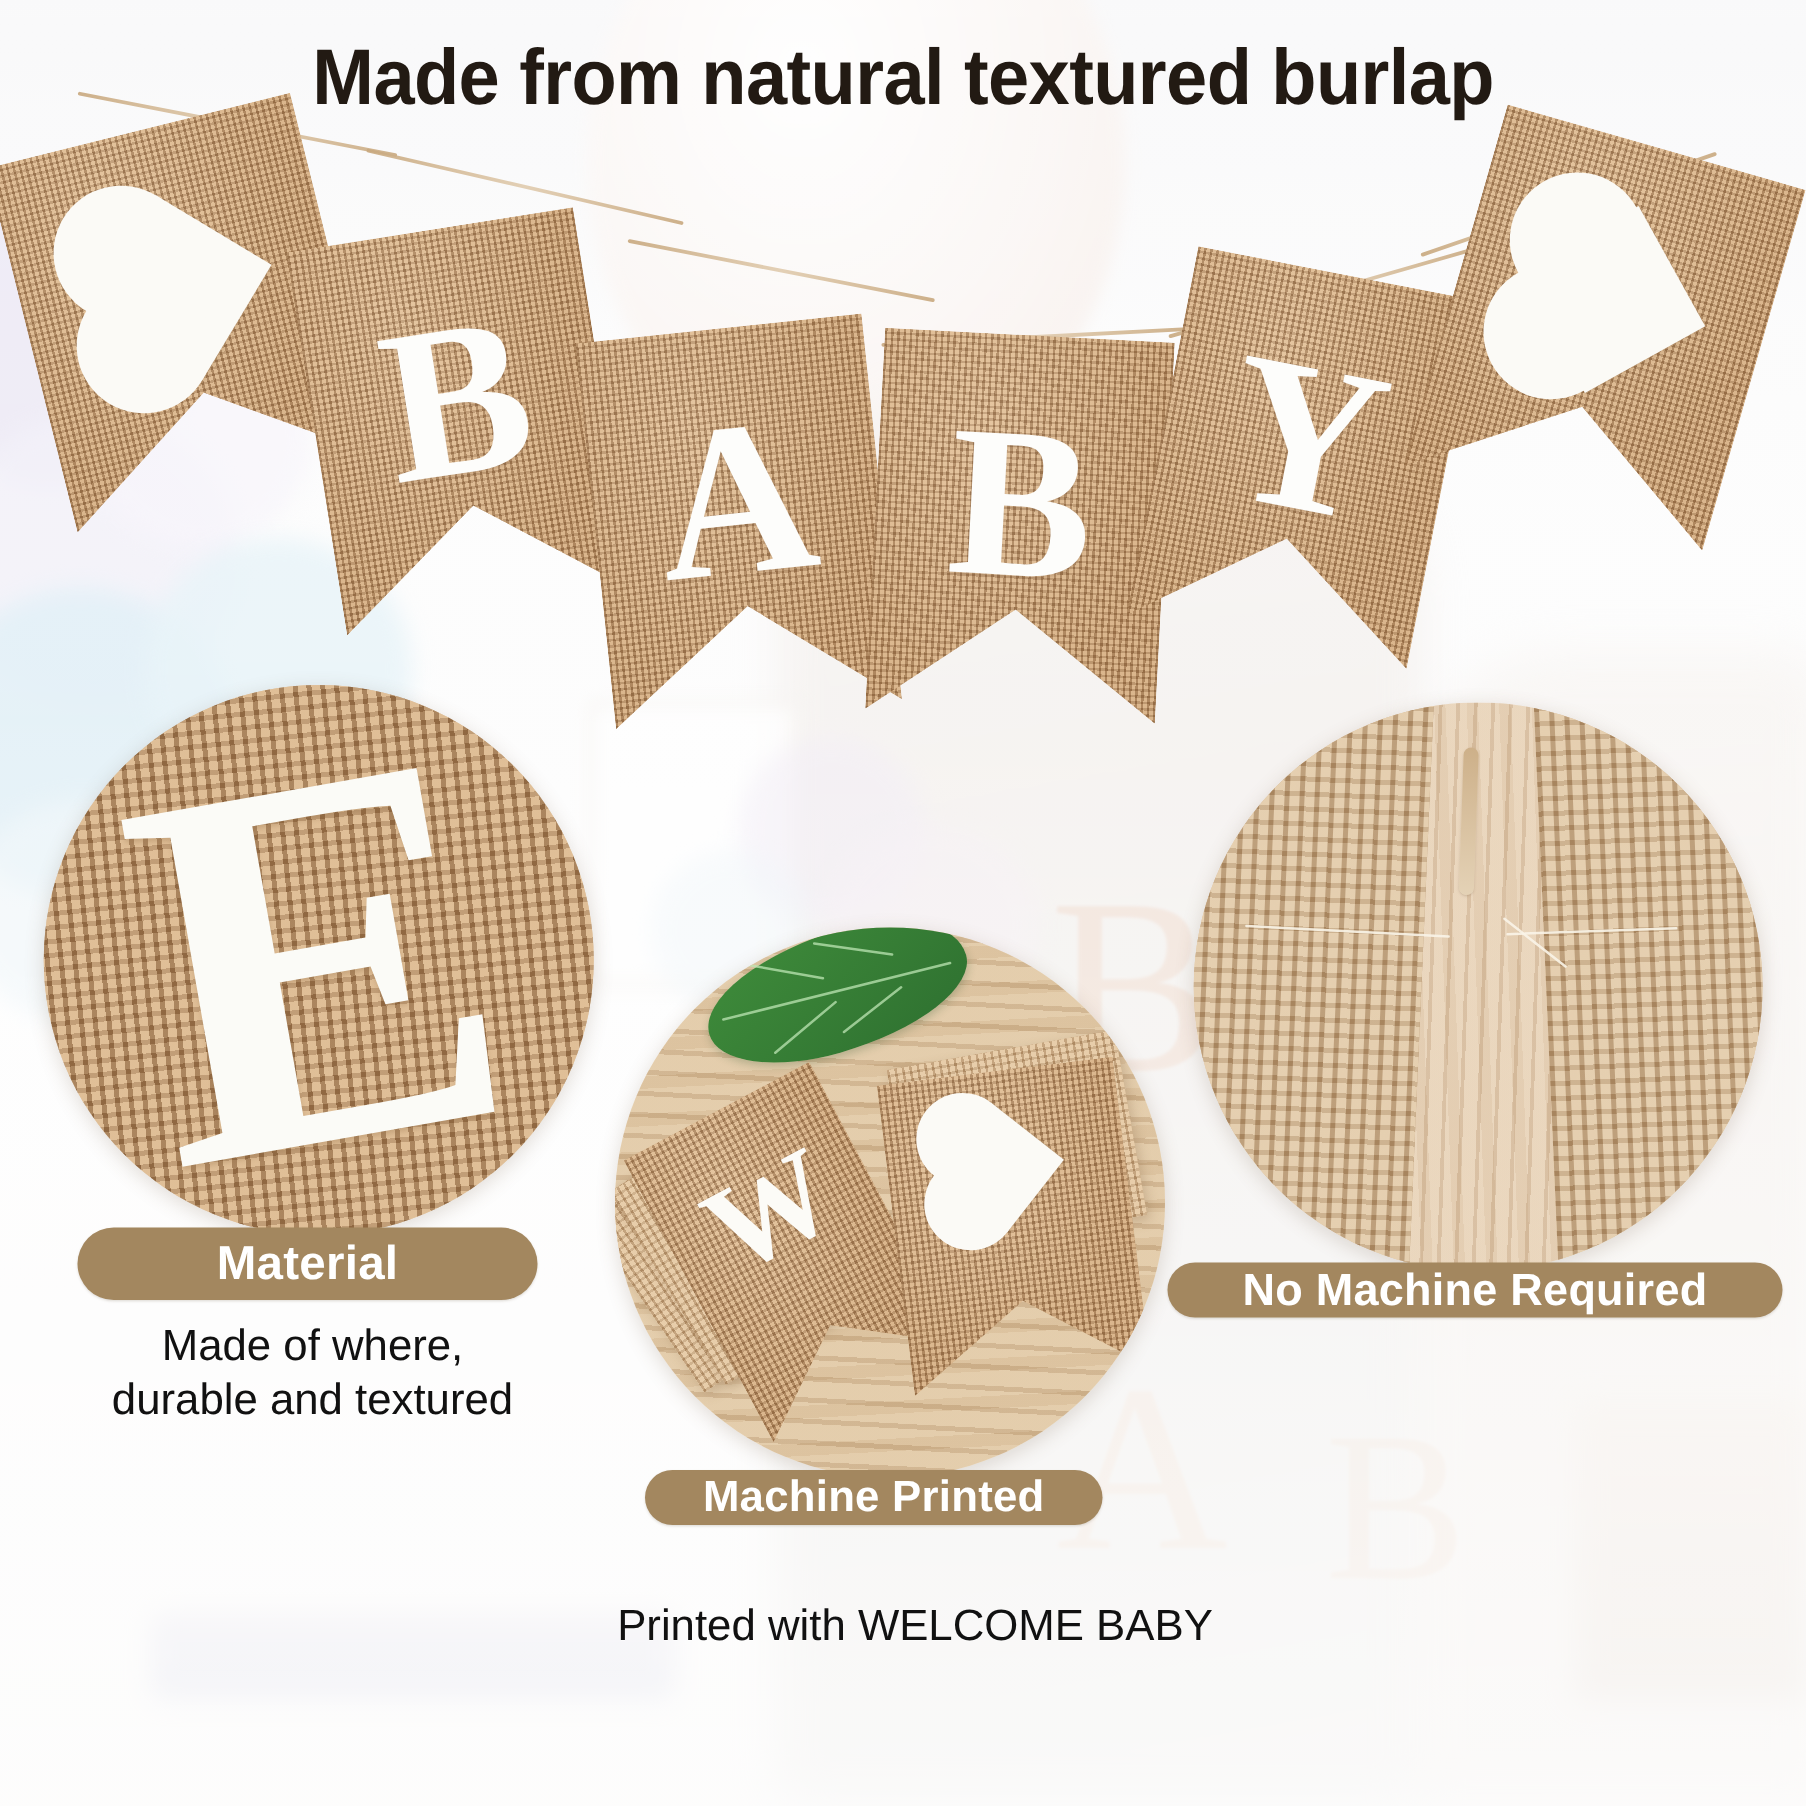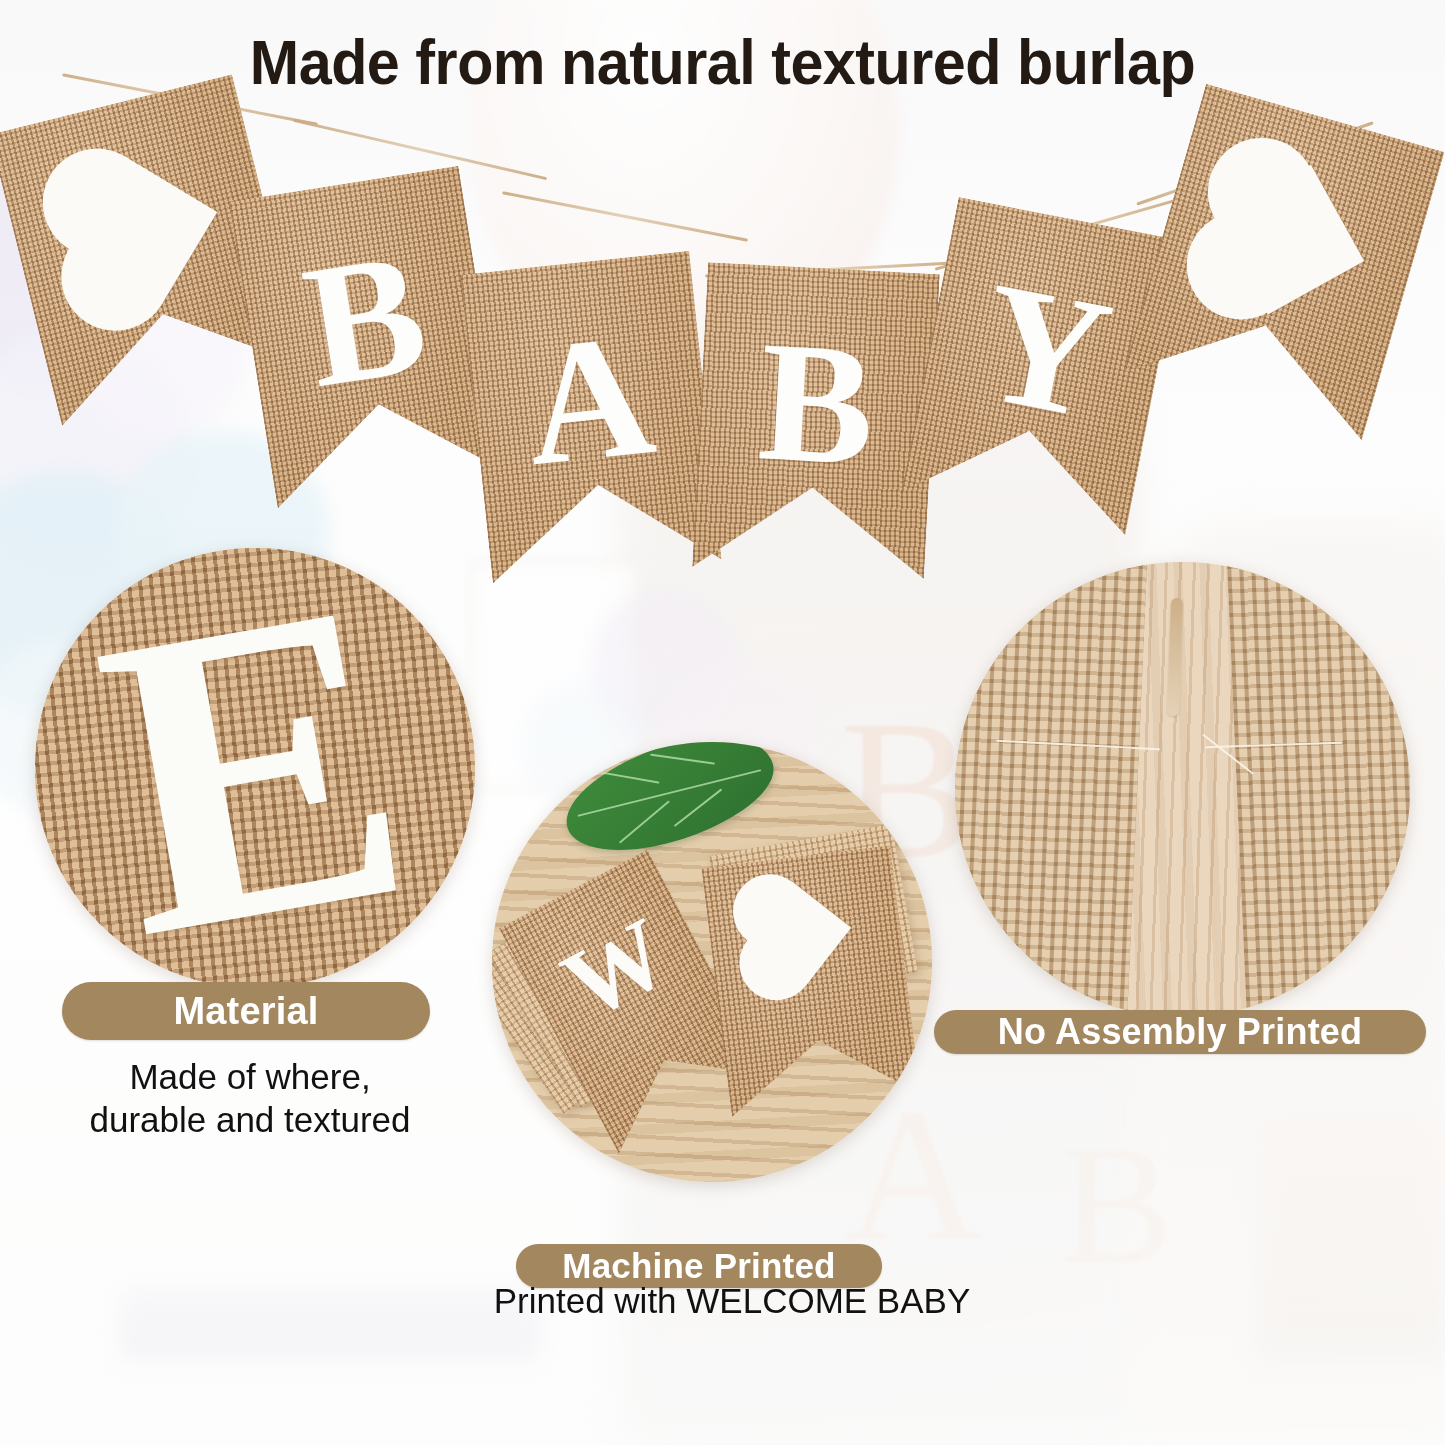--- a/index.html
+++ b/index.html
@@ -240,21 +240,21 @@
     color:#ffffff;
     font-weight:bold;
     text-align:center;
     display:flex; align-items:center; justify-content:center;
     letter-spacing:.2px;
     z-index:45;
     box-shadow:0 1px 2px rgba(90,70,45,.18);
   }
   .pill-material { left:62px;  top:982px;  width:368px; height:58px; font-size:38px; }
   .pill-assembly { left:934px; top:1010px; width:492px; height:44px; font-size:36px; }
-  .pill-printed  { left:516px; top:1244px; width:366px; height:44px; font-size:35px; }
+  .pill-printed  { left:516px; top:1176px; width:366px; height:44px; font-size:35px; }
 
   
   .body-text {
     position:absolute; color:#111111; text-align:center;
     font-size:35px; line-height:1.22; z-index:45;
     text-shadow:0 1px 0 rgba(255,255,255,.55);
   }
   .txt-material { left:50px;  top:1056px; width:400px; }
   .txt-assembly { left:918px; top:1082px; width:520px; font-size:34px; }
   .txt-printed  { left:432px; top:1280px; width:600px; }
@@ -380,18 +380,18 @@
       <div class="heart-shape" style="left:52px; top:40px; width:74px; height:74px;"></div>
     </div>
   </div>
 
   <div class="pill pill-material">Material</div>
   <div class="body-text txt-material">
     <div>Made of where,</div>
     <div>durable and textured</div>
   </div>
 
-  <div class="pill pill-assembly">No Assembly Printed</div>
+  <div class="pill pill-assembly">No Machine Required</div>
 
   <div class="pill pill-printed">Machine Printed</div>
   <div class="body-text txt-printed">Printed with WELCOME BABY</div>
 
 </div>
 
 </body></html>

